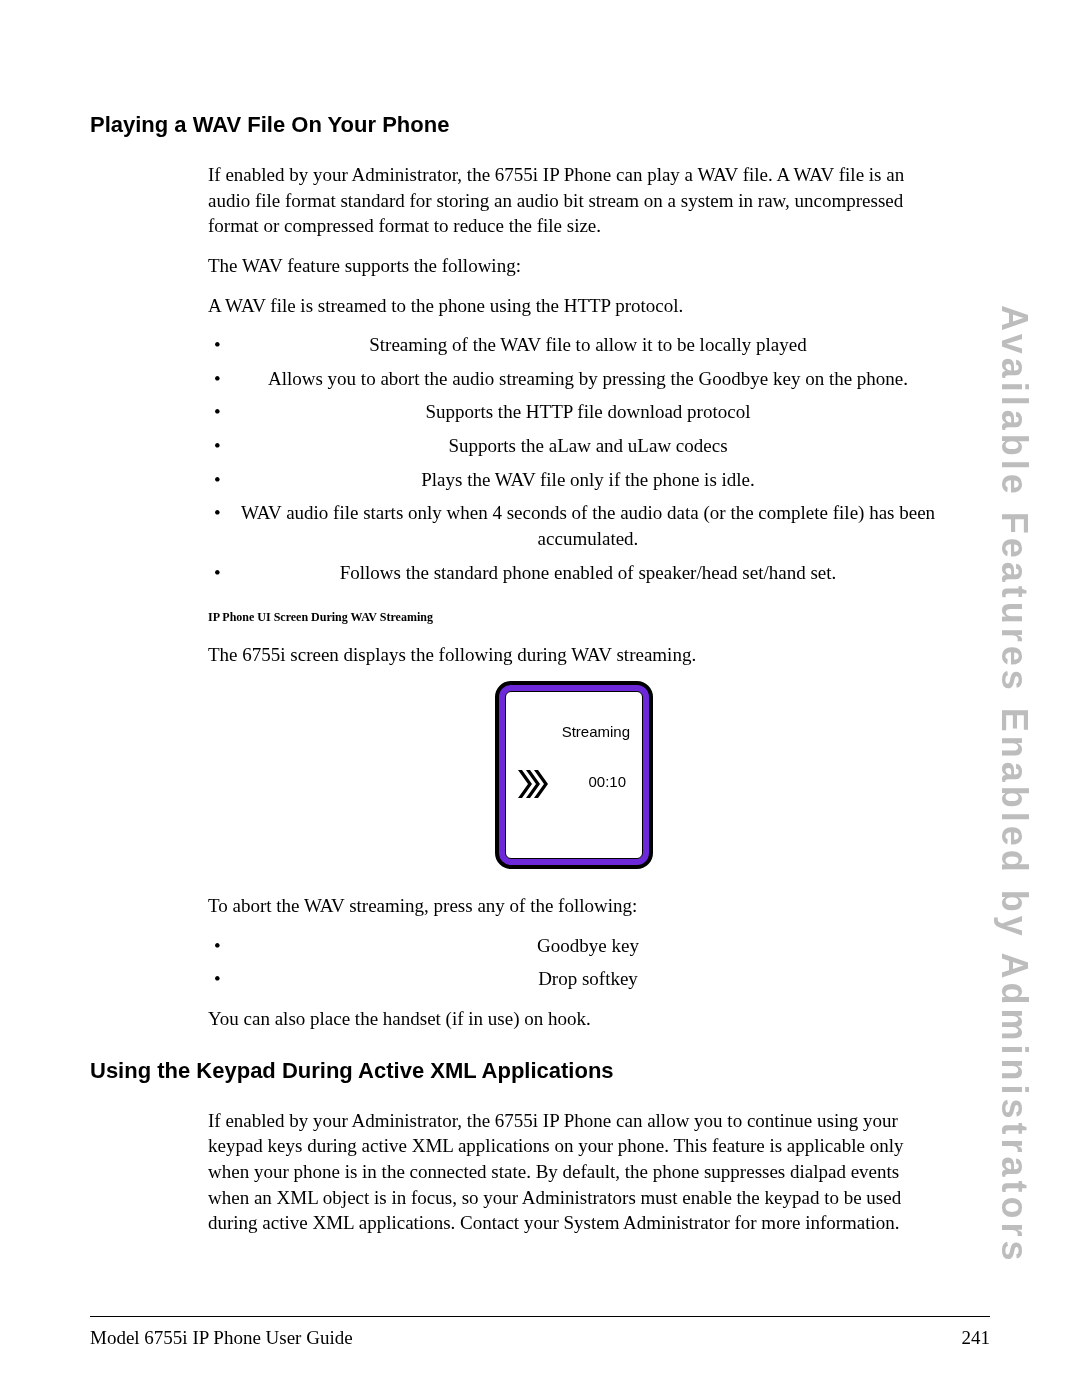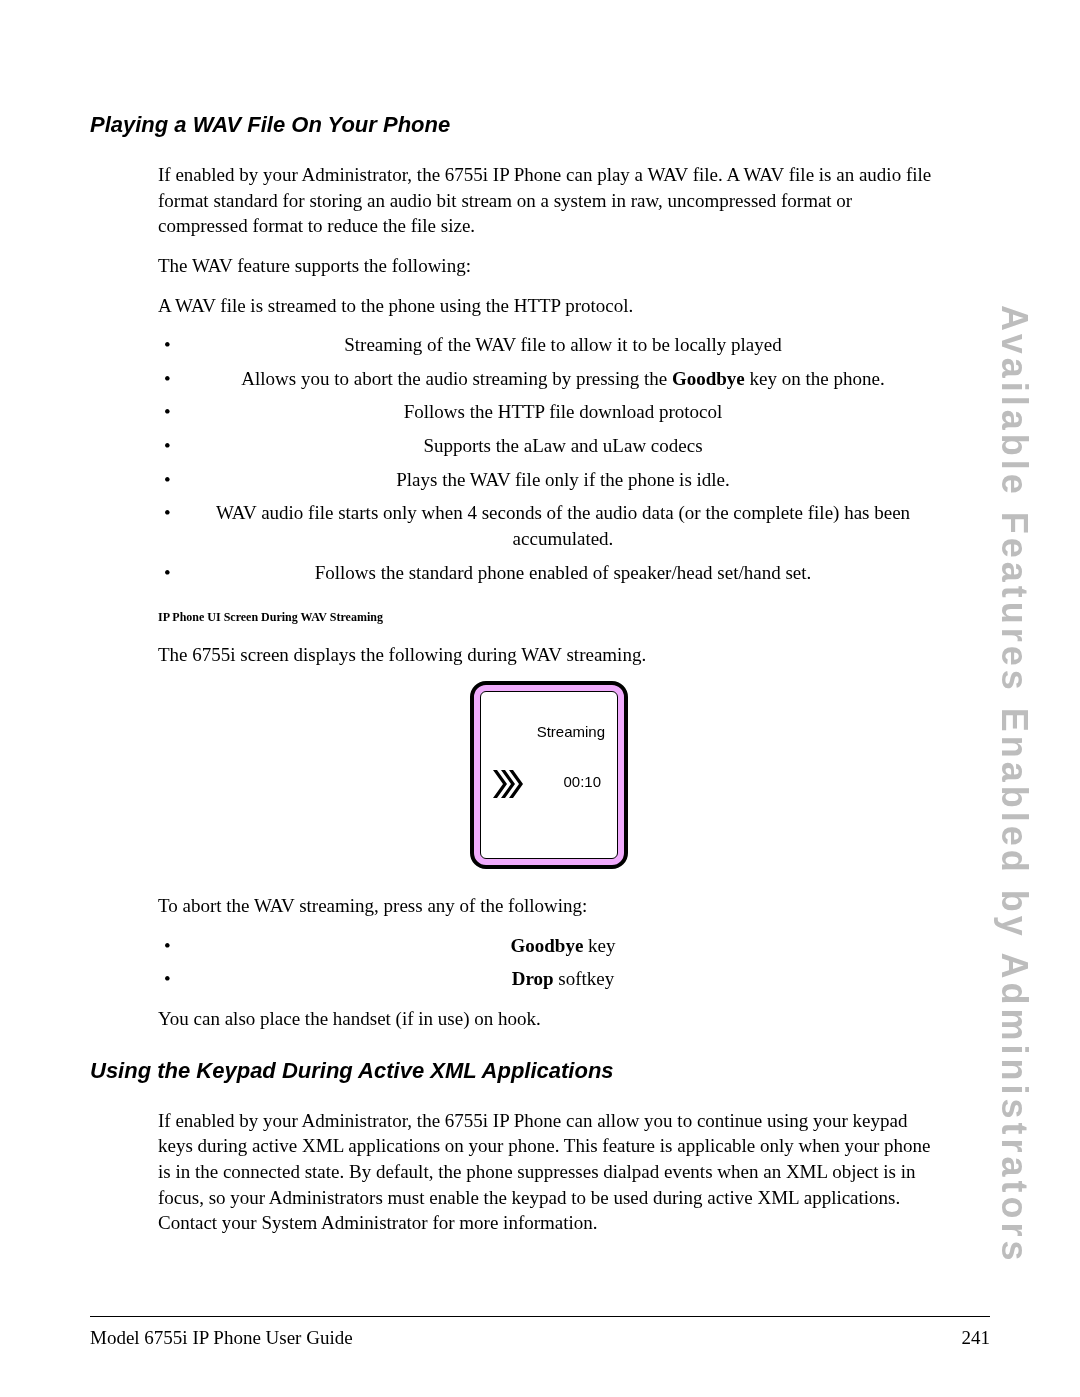--- a/index.html
+++ b/index.html
@@ -28,30 +28,29 @@
     font-size: 36px;
     letter-spacing: 4px;
     color: #bdbdbd;
     white-space: nowrap;
   }
   h2.section {
     font-family: Arial, Helvetica, sans-serif;
     font-weight: 700;
     font-size: 22px;
     margin: 0 0 24px 0;
-    font-style: italic;
   }
   h3.subheading {
     font-family: Liberation Serif, serif;
     font-weight: 700;
     font-size: 12px;
     margin: 24px 0 16px 0;
   }
   .body-col {
-    margin-left: 68px;
+    margin-left: 118px;
     margin-right: 50px;
     font-size: 19px;
     line-height: 1.35;
   }
   .body-col p {
     margin: 0 0 14px 0;
   }
   ul.bullets {
     list-style: none;
     padding: 0;
@@ -64,35 +63,35 @@
     text-align: center;
   }
   ul.bullets > li::before {
     content: "•";
     position: absolute;
     left: 6px;
     top: 0;
     font-size: 19px;
     line-height: 1.35;
   }
-  .bold { font-weight: 700; }
+  .bold { font-weight: 400; }
 
   
   .phone-wrap {
     display: flex;
     justify-content: center;
     margin: 14px 0 24px 0;
   }
   .phone-outer {
     width: 158px;
     height: 188px;
     border: 4px solid #000;
     border-radius: 16px;
     box-sizing: border-box;
-    background: #f0abfc;
+    background: #6d28d9;
     padding: 6px;
   }
   .phone-inner {
     width: 100%;
     height: 100%;
     box-sizing: border-box;
     background: #ffffff;
     border: 1.5px solid #000;
     border-radius: 6px;
     position: relative;
@@ -147,21 +146,21 @@
   <div class="body-col">
     <p>If enabled by your Administrator, the 6755i IP Phone can play a WAV file. A WAV file is an audio file format standard for storing an audio bit stream on a system in raw, uncompressed format or compressed format to reduce the file size.</p>
     <p>The WAV feature supports the following:</p>
     <p>A WAV file is streamed to the phone using the HTTP protocol.</p>
 
     <ul class="bullets">
       <li>Streaming of the WAV file to allow it to be locally played</li>
       <li>
         <span>Allows you to abort the audio streaming by pressing the </span><span class="bold">Goodbye</span><span> key on the phone.</span>
       </li>
-      <li>Follows the HTTP file download protocol</li>
+      <li>Supports the HTTP file download protocol</li>
       <li>Supports the aLaw and uLaw codecs</li>
       <li>Plays the WAV file only if the phone is idle.</li>
       <li>WAV audio file starts only when 4 seconds of the audio data (or the complete file) has been accumulated.</li>
       <li>Follows the standard phone enabled of speaker/head set/hand set.</li>
     </ul>
 
     <h3 class="subheading">IP Phone UI Screen During WAV Streaming</h3>
     <p>The 6755i screen displays the following during WAV streaming.</p>
 
     <div class="phone-wrap">

